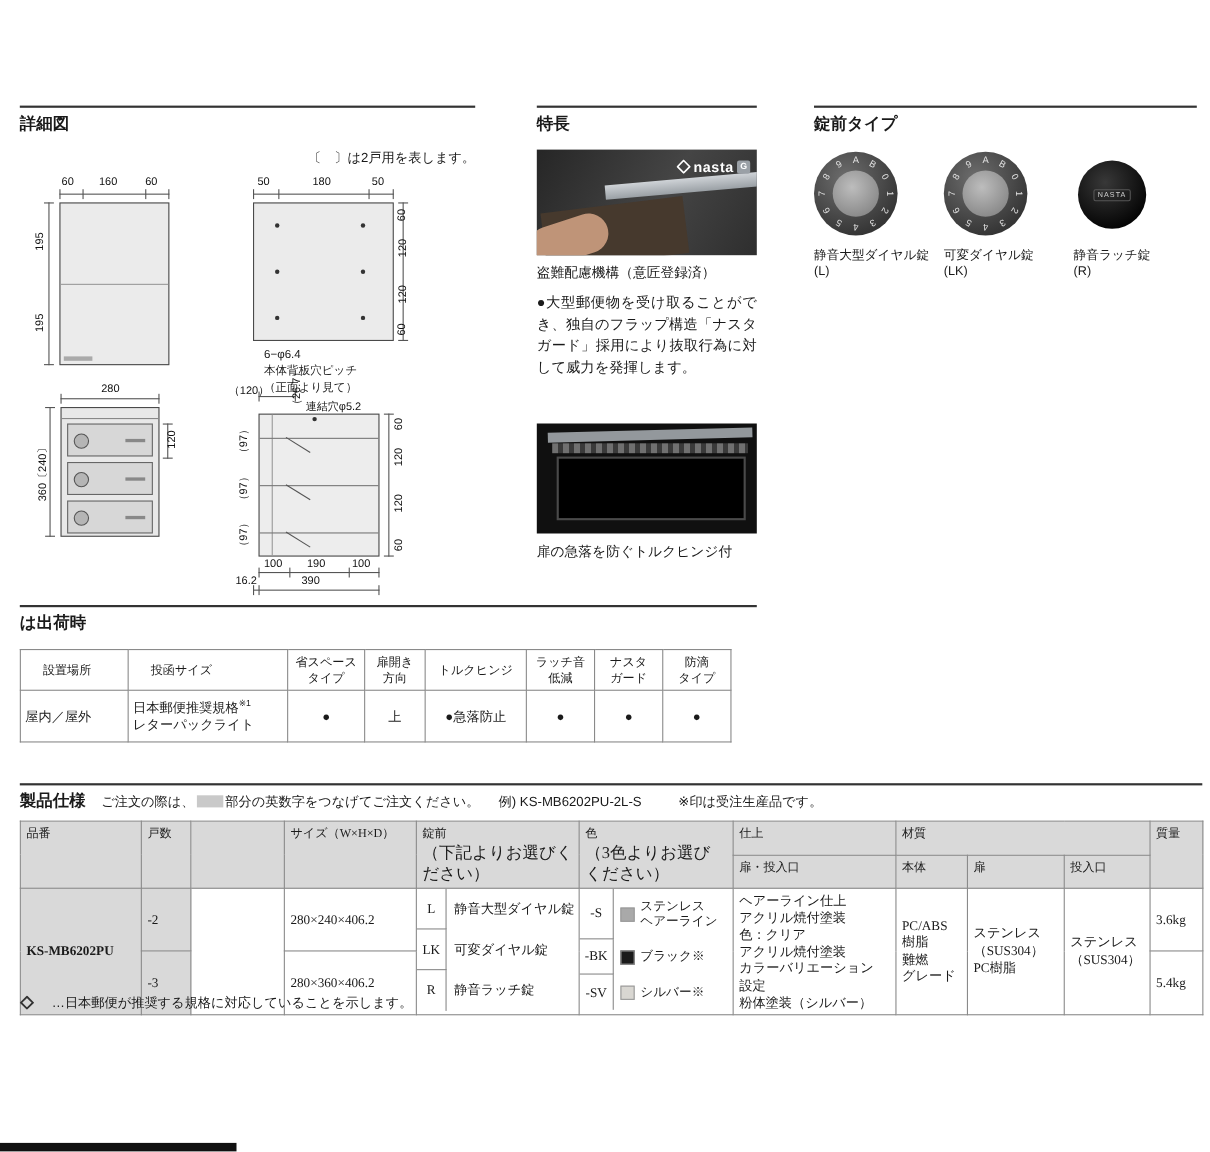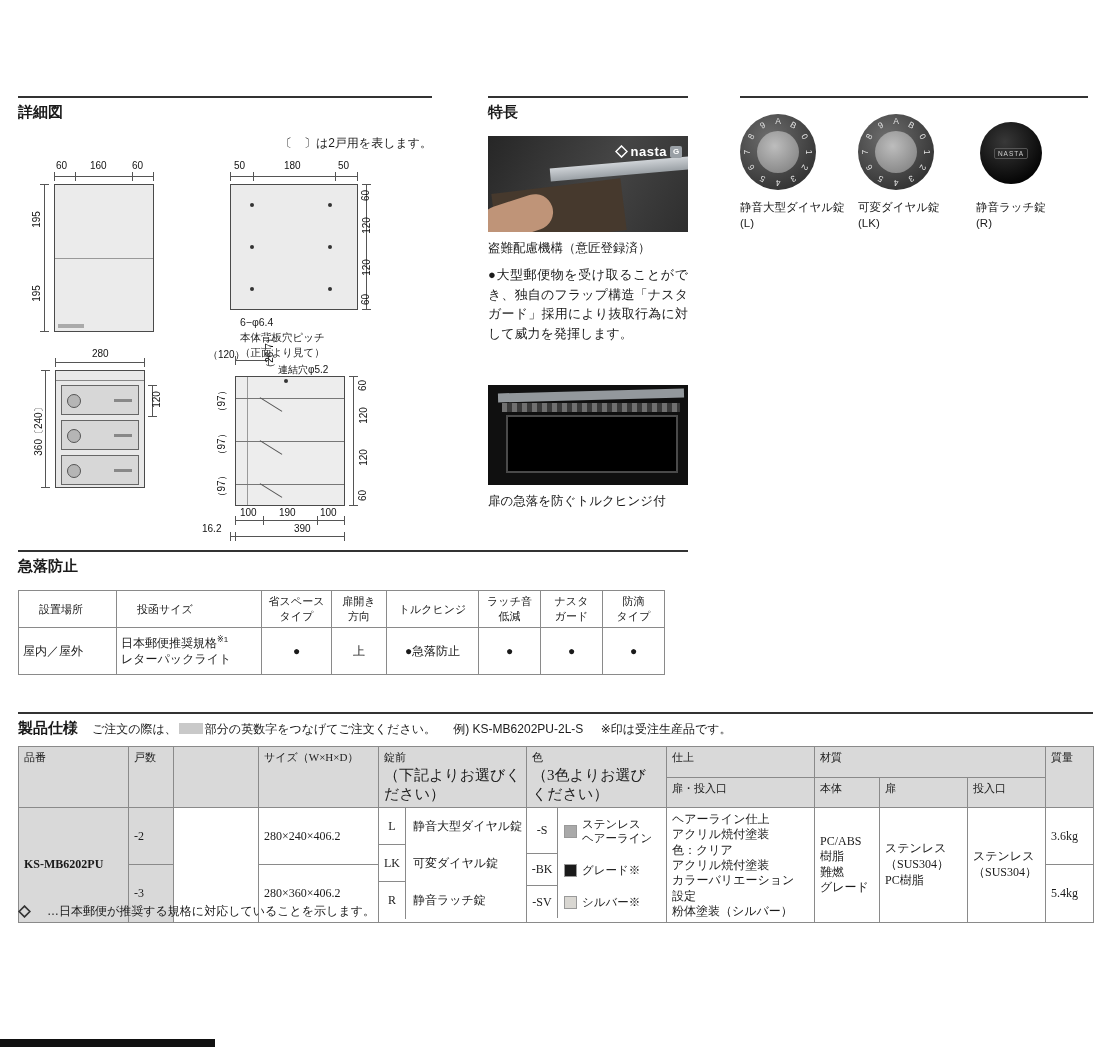--- a/index.html
+++ b/index.html
@@ -69,21 +69,21 @@
   .func-table td { border:1px solid #8a8a8a; font-size:12px; text-align:center; height:42px; padding:2px 4px; }
   .func-table td.tl { text-align:left; }
   .func-size { font-size:11.5px; line-height:1.35; }
   .func-size sup { font-size:8px; }
   
   .spec-head { display:flex; align-items:baseline; gap:14px; margin-top:5px; }
   .spec-head .sec-title { margin:0;font-family:Liberation Mono, monospace; }
   .order-note { font-size:12px; }
   .order-swatch { display:inline-block; width:24px; height:11px; background:#c9c9c9; margin:0 2px; vertical-align:-1px; }
   .order-ex { margin-left:14px; }
-  .order-note2 { margin-left:14px; }
+  .order-note2 { margin-left:30px; }
   .spec-table { border-collapse:collapse; margin-top:8px; table-layout:fixed; width:1075px; }
   .spec-table th, .spec-table td { border:1px solid #8a8a8a; box-sizing:border-box;font-family:Liberation Serif, serif; }
   .spec-table .gray { background:#d9d9d9; }
   .spec-table th { font-size:11px; font-weight:normal; text-align:left; padding:3px 5px; vertical-align:top; }
   .spec-table th .sub { font-size:15px; margin-top:1px; }
   .spec-table tbody td { font-size:12px; vertical-align:middle; padding:2px 5px; height:56px; }
   .model-cell { font-size:17px; font-weight:bold; }
   .doors-cell, .size-cell { font-size:13px; }
   .locks-cell, .colors-cell { padding:0 !important; vertical-align:top !important; }
   .opt-row { display:flex; align-items:center; height:37px; }
@@ -185,22 +185,22 @@
       <span class="dim v" style="left:339px;top:228px">60</span>
       <span class="dim v" style="left:337px;top:258px">120</span>
       <span class="dim v" style="left:337px;top:300px">120</span>
       <span class="dim v" style="left:339px;top:338px">60</span>
       <span class="dim" style="left:222px;top:355px">100</span>
       <span class="dim" style="left:261px;top:355px">190</span>
       <span class="dim" style="left:302px;top:355px">100</span>
       <div class="dlh" style="left:217px;top:368px;width:110px"></div>
       <div class="tickv" style="left:245px;top:364px"></div>
       <div class="tickv" style="left:299px;top:364px"></div>
-      <span class="dim" style="left:184px;top:371px">16.2</span>
-      <span class="dim" style="left:276px;top:371px">390</span>
+      <span class="dim" style="left:196px;top:371px">16.2</span>
+      <span class="dim" style="left:256px;top:371px">390</span>
       <div class="dlh" style="left:212px;top:384px;width:115px"></div>
       <div class="tickv" style="left:217px;top:380px"></div>
     </div>
   </section>
 
   <section class="sec" style="left:488px; top:96px; width:200px;">
     <div class="sec-rule"></div>
     <h2 class="sec-title">特長</h2>
     <div class="photo photo1">
       <div class="p1-slab"></div>
@@ -219,20 +219,21 @@
     <div class="photo photo2">
       <div class="p2-lid"></div>
       <div class="p2-rail"></div>
       <div class="p2-cavity"></div>
     </div>
     <div class="feat-caption">扉の急落を防ぐトルクヒンジ付</div>
   </section>
 
   <section class="sec" style="left:740px; top:96px; width:348px;">
     <div class="sec-rule"></div>
+    <h2 class="sec-title">錠前タイプ</h2>
     <div class="locks-row">
       <div class="lock-item" style="left:0">
         <div class="dial">
           <div class="dial-inner"></div>
         <span class="dial-char" style="transform: rotate(0deg) translateY(-30px);">A</span>
             <span class="dial-char" style="transform: rotate(30deg) translateY(-30px);">B</span>
             <span class="dial-char" style="transform: rotate(60deg) translateY(-30px);">0</span>
             <span class="dial-char" style="transform: rotate(90deg) translateY(-30px);">1</span>
             <span class="dial-char" style="transform: rotate(120deg) translateY(-30px);">2</span>
             <span class="dial-char" style="transform: rotate(150deg) translateY(-30px);">3</span>
@@ -270,21 +271,21 @@
           <span class="latch-text">NASTA</span>
         </div>
         <div class="lock-name">静音ラッチ錠</div>
         <div class="lock-code">(R)</div>
       </div>
     </div>
   </section>
 
   <section class="sec" style="left:18px; top:550px; width:670px;">
     <div class="sec-rule"></div>
-    <h2 class="sec-title">急落防止</h2>
+    <h2 class="sec-title">は出荷時</h2>
     <table class="func-table">
       <colgroup>
         <col style="width:98px">
           <col style="width:145px">
           <col style="width:70px">
           <col style="width:55px">
         <col style="width:92px">
           <col style="width:62px">
           <col style="width:62px">
           <col style="width:62px">
@@ -396,21 +397,21 @@
           <td rowspan="2" class="colors-cell">
             <div class="opt-row tall">
                 <span class="opt-code">-S</span>
                 <span class="swatch" style="background: rgb(169, 169, 169);"></span>
                 <span class="opt-name ml">ステンレス
 ヘアーライン</span>
               </div>
             <div class="opt-row">
                 <span class="opt-code">-BK</span>
                 <span class="swatch" style="background: rgb(26, 26, 26);"></span>
-                <span class="opt-name ml">グレード※</span>
+                <span class="opt-name ml">ブラック※</span>
               </div>
             <div class="opt-row last">
                 <span class="opt-code">-SV</span>
                 <span class="swatch" style="background: rgb(217, 215, 210);"></span>
                 <span class="opt-name ml">シルバー※</span>
               </div>
           </td>
           <td rowspan="2" class="ml finish-cell">ヘアーライン仕上
 アクリル焼付塗装
 色：クリア

